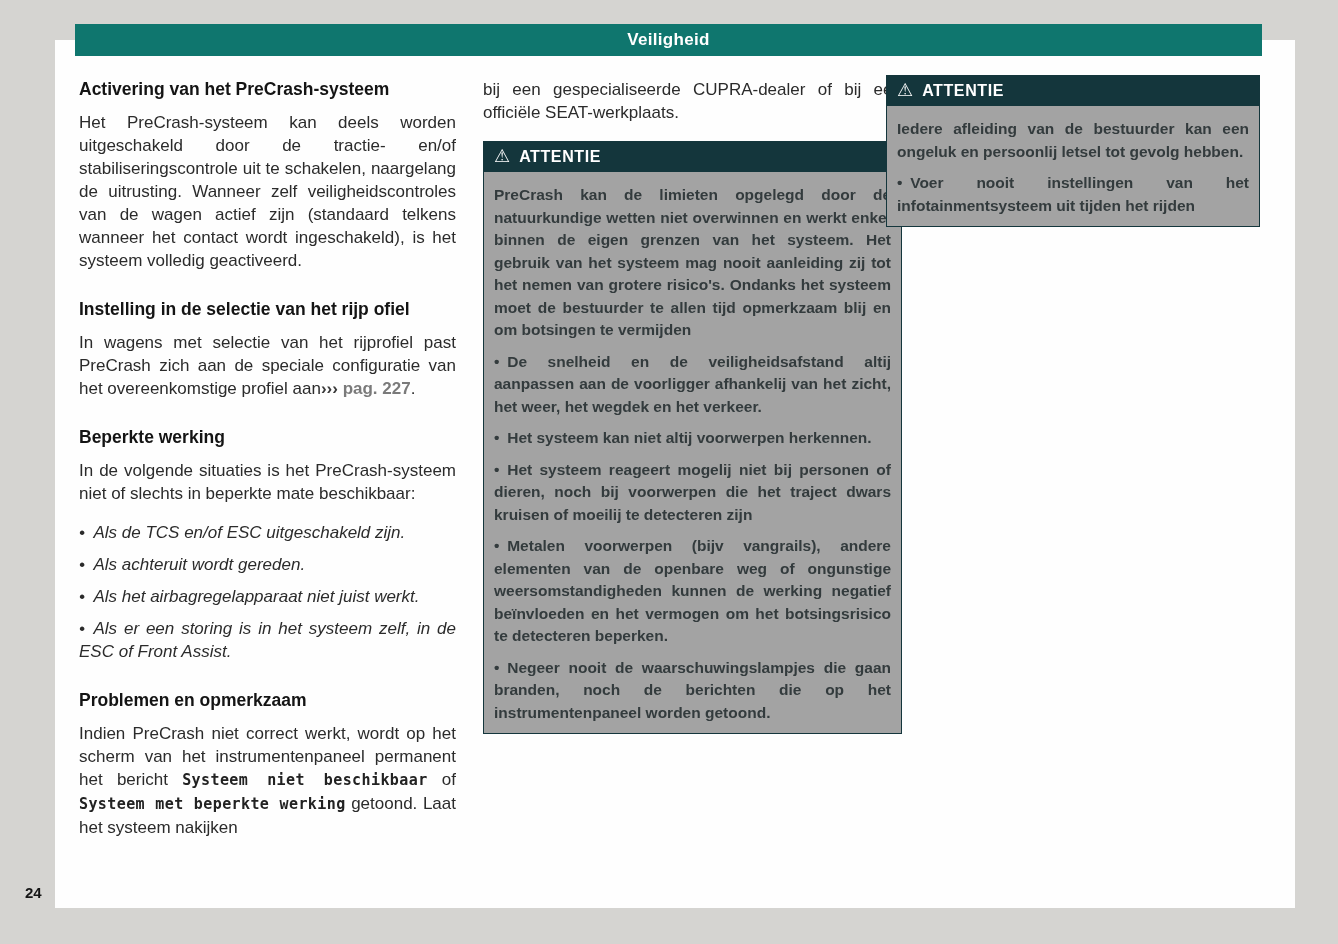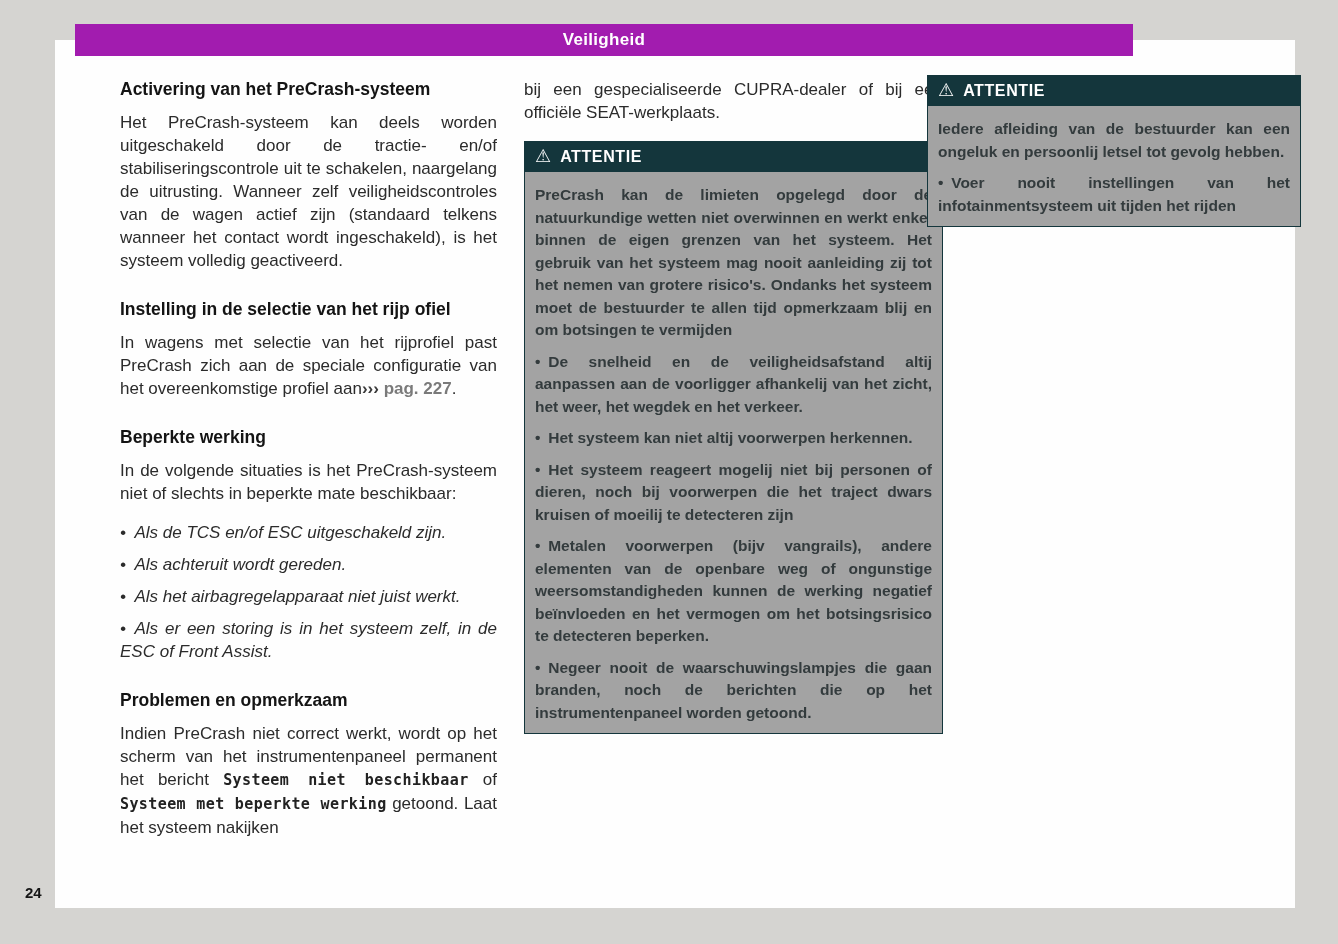--- a/index.html
+++ b/index.html
@@ -11,29 +11,29 @@
     font-family: "Liberation Sans", sans-serif;
     overflow: hidden;
   }
   .page {
     position: absolute; left: 55px; top: 40px;
     width: 1240px; height: 868px;
     background: #fefefe;
   }
   .header-bar {
     position: absolute; left: 75px; top: 24px;
-    width: 1058px; height: 32px;
-    background: #a21caf;
+    width: 1187px; height: 32px;
+    background: #0f766e;
     display: flex; align-items: center; justify-content: center;
     z-index: 3;
   }
   .header-title {
     color: #ffffff; font-weight: bold; font-size: 17px; letter-spacing: 0.3px;
   }
-  .col { position: absolute; z-index: 2; margin-left: 41px; }
+  .col { position: absolute; z-index: 2; }
   .col1 { left: 79px;  top: 78px; width: 377px; }
   .col2 { left: 483px; top: 78px; width: 419px; }
   .col3 { left: 886px; top: 75px; width: 374px; }
 
   h3.sec-heading {
     font-size: 17.5px; font-weight: bold; color: #141414;
     margin: 26px 0 11px 0; line-height: 22px;
   }
   h3.sec-heading.first { margin-top: 0; }
   p.body-text {

